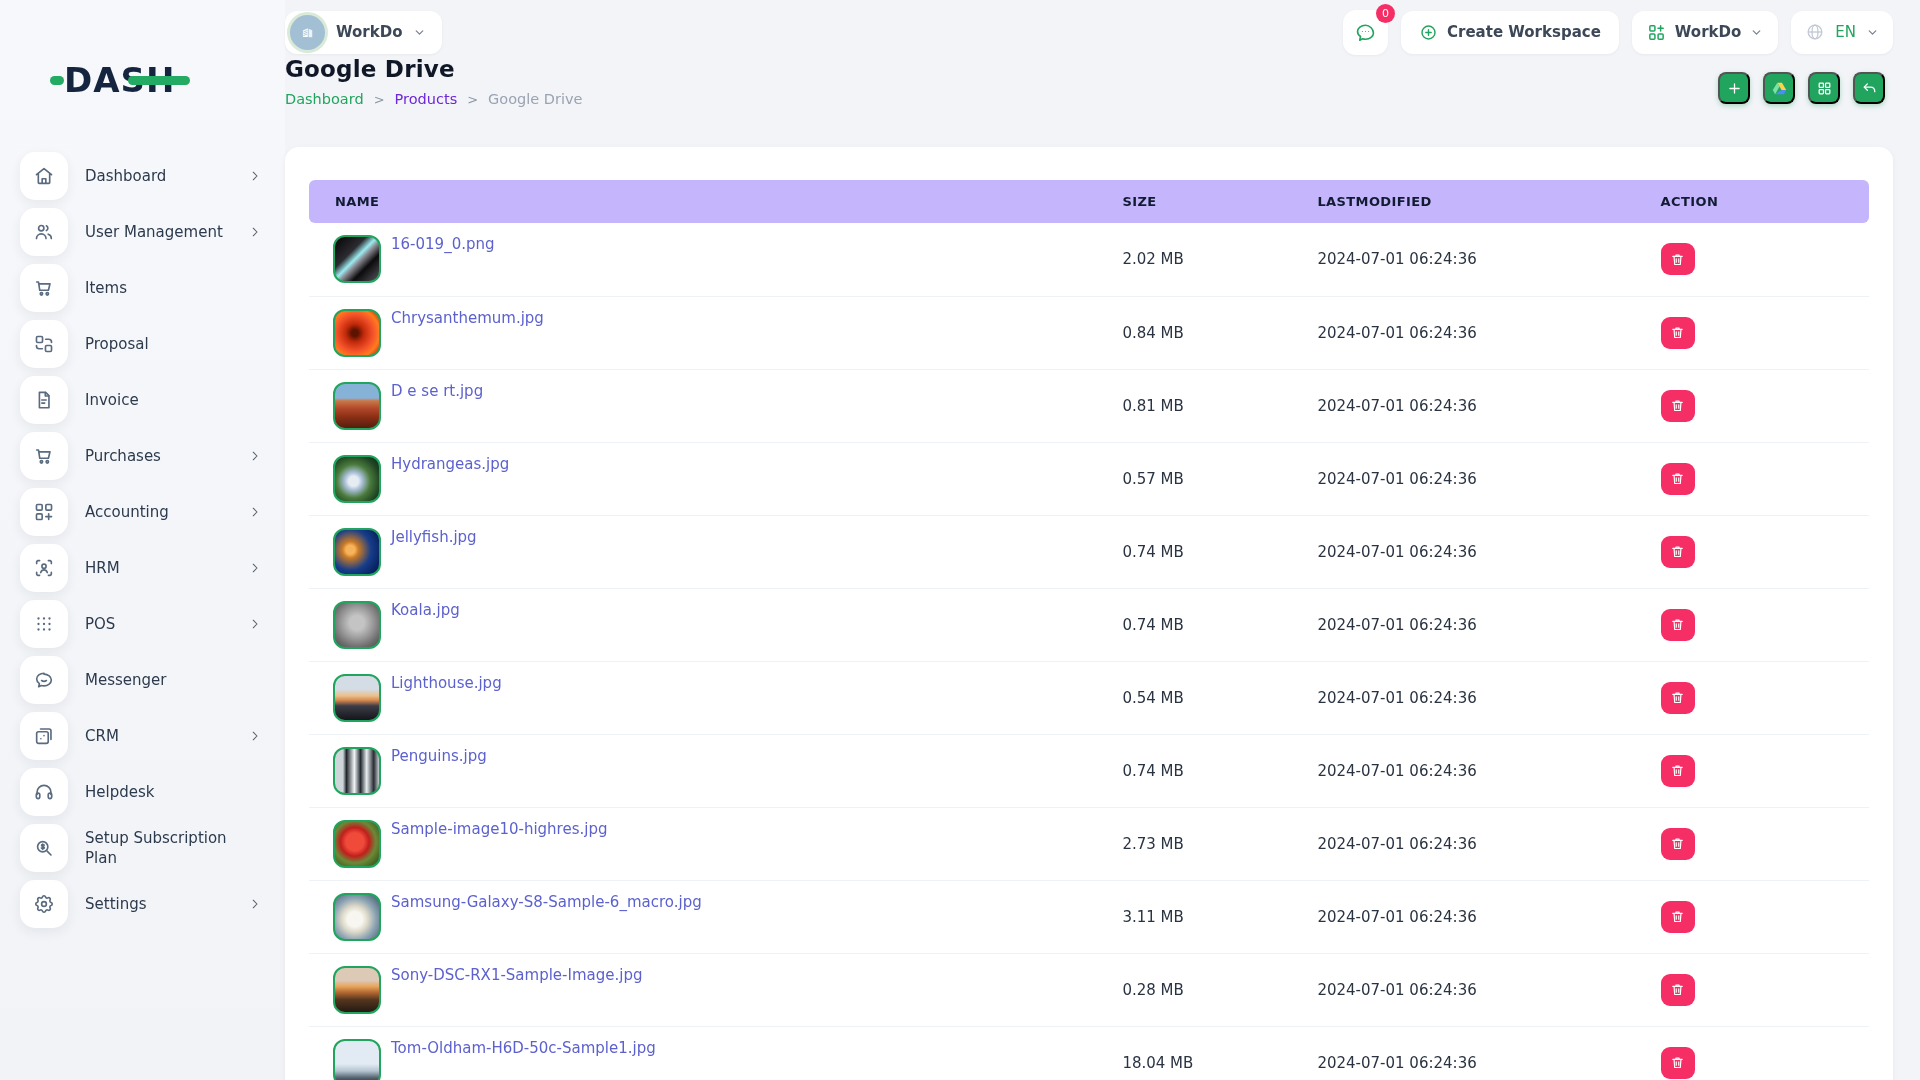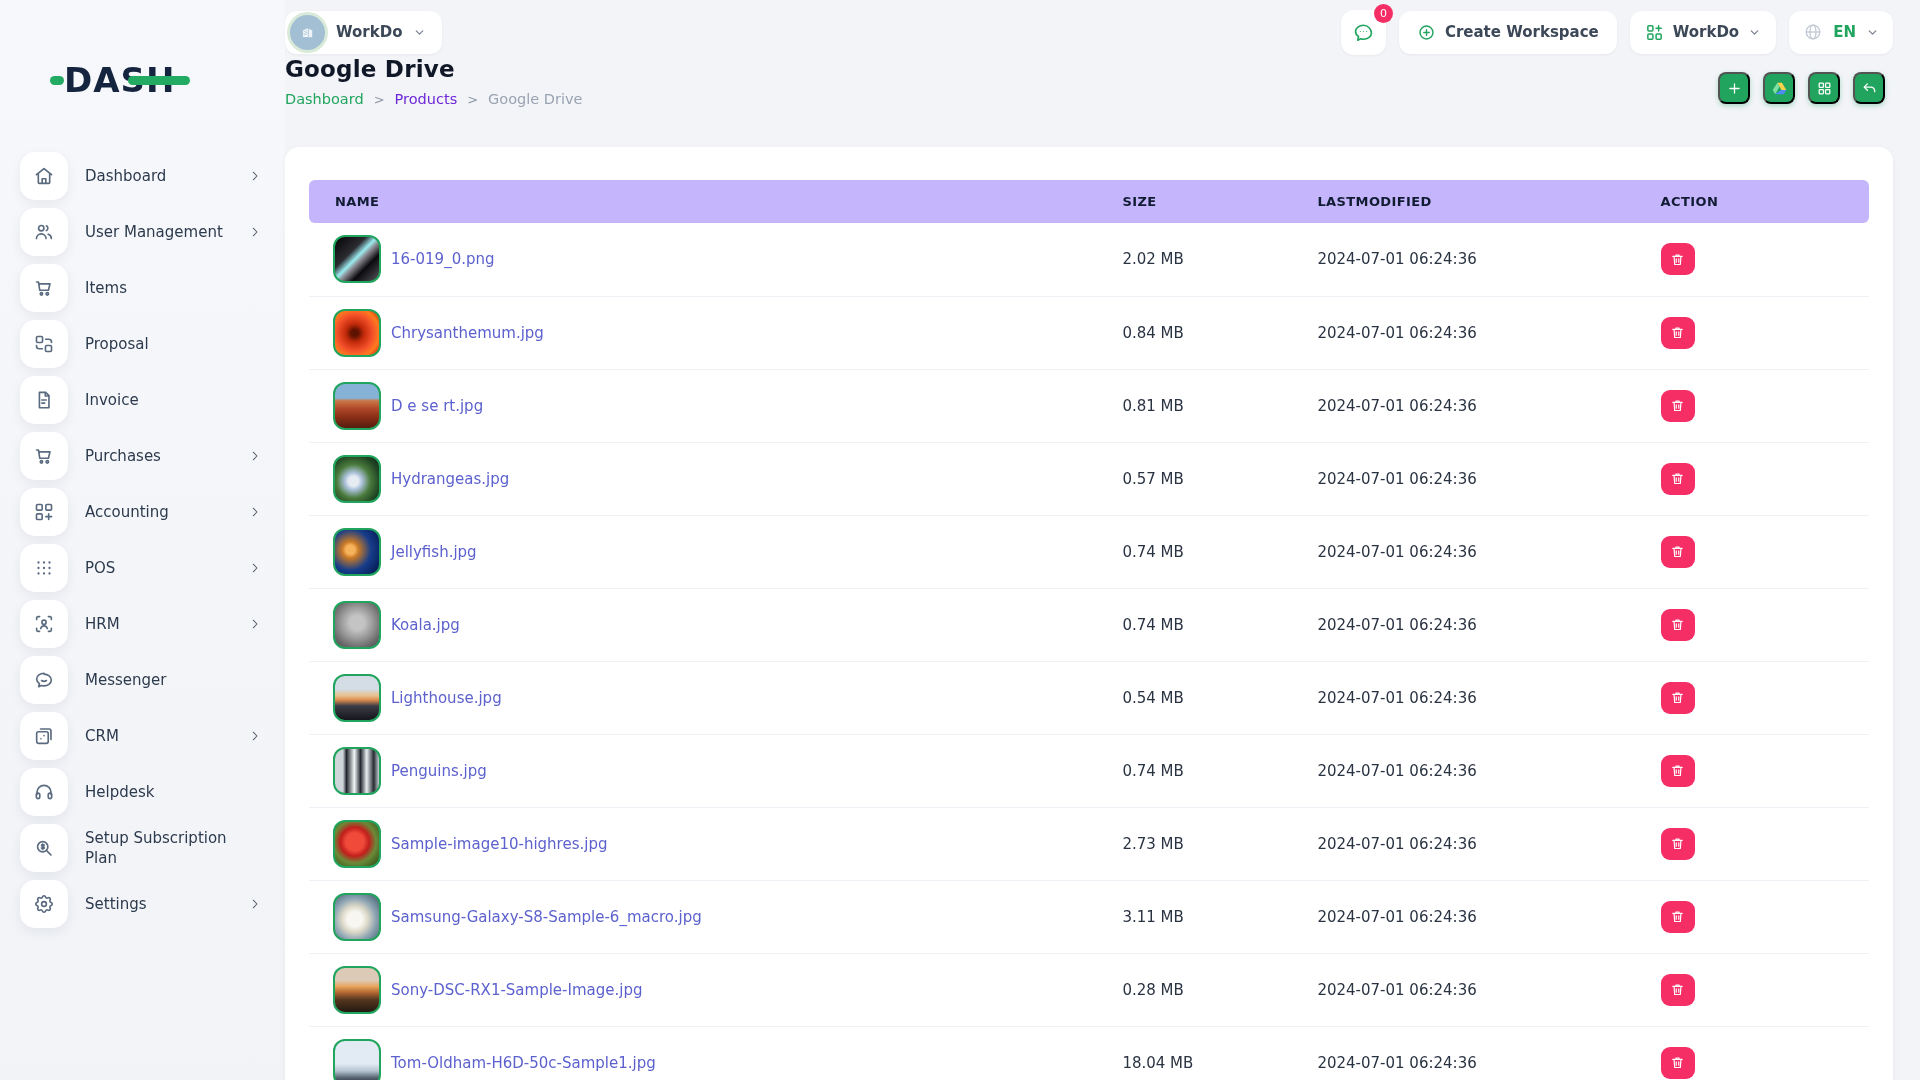--- a/index.html
+++ b/index.html
@@ -27,21 +27,21 @@
   .avatar{width:35px;height:35px;border-radius:50%;background:#a3bfd4;box-shadow:0 0 0 3px #d9ead9;display:flex;align-items:center;justify-content:center}
   .pill-label{font-size:15px;color:#3c4858;font-weight:700}
   .chev{color:#7b8494;display:flex}
   .chev svg{width:13px;height:13px}
   .top-spacer{flex:1}
   .chat-btn{width:45px;height:45px;border-radius:13px;position:relative;justify-content:center}
   .badge{position:absolute;top:-6px;right:-7px;min-width:19px;height:19px;border-radius:10px;background:#f62e66;color:#fff;font-size:11px;display:flex;align-items:center;justify-content:center;padding:0 5px}
   .cw-pill{padding:0 18px;gap:9px;margin-left:13px}
   .wd-pill{padding:0 15px;gap:9px;margin-left:13px}
   .lang-pill{padding:0 14px;gap:10px;margin-left:13px}
-  .lang-label{color:#21a55e;font-size:15px;font-weight:700}
+  .lang-label{color:#21a55e;font-size:15px;font-weight:400}
 
   
   .page-head{position:absolute;left:285px;top:56px}
   .page-title{font-size:23px;font-weight:bold;color:#101828;letter-spacing:.2px}
   .breadcrumb{margin-top:9px;display:flex;align-items:center;gap:10px;font-size:14.5px}
   .bc-link{color:#21a55e;cursor:pointer}
   .bc-current{color:#6d28d9;cursor:pointer}
   .bc-muted{color:#9aa3b2}
   .bc-sep{color:#8c95a4;font-size:13px}
   .head-actions{position:absolute;right:35px;top:72px;display:flex;gap:13px}
@@ -49,21 +49,21 @@
   .act-btn svg{width:17px;height:17px}
 
   
   .card{position:absolute;left:285px;right:27px;top:147px;height:1060px;background:#fff;border-radius:14px;box-shadow:0 2px 6px rgba(16,24,40,.05);padding:33px 24px 24px}
   table{width:100%;border-collapse:collapse}
   thead th{background:#c4b5fd;text-align:left;font-size:13px;font-weight:bold;color:#111c33;letter-spacing:.4px;padding:14px 10px;text-transform:uppercase}
   thead th:first-child{padding-left:26px;border-radius:6px 0 0 6px}
   thead th:last-child{border-radius:0 6px 6px 0}
   tbody td{border-bottom:1px solid #eef1f5;padding:12px 10px;font-size:15px;color:#2a3342;vertical-align:middle;height:73px}
   tbody td:first-child{padding-left:24px}
-  .name-cell{display:flex;align-items:center;gap:10px}
+  .name-cell{display:flex;align-items:flex-start;gap:10px}
   .thumb{width:48px;height:48px;border-radius:12px;border:2px solid #21a55e;flex:0 0 48px}
   .file-link{color:#5c61ce;text-decoration:none;font-size:15px;cursor:pointer}
   .del-btn{width:34px;height:32px;border-radius:9px;background:#f62e66;border:none;display:flex;align-items:center;justify-content:center;cursor:pointer}
   .del-btn svg{width:15px;height:15px}
 
   
   .t-shuttle{background:linear-gradient(135deg,#050507 0%,#2b2b30 35%,#9becf0 48%,#8e8e96 55%,#0b0b0d 70%,#55555c 100%)}
   .t-chrysanthemum{background:radial-gradient(circle at 45% 50%,#5e1200 0 10%,#c22a0a 28%,#f4512a 55%,#ff7b1f 75%,#b02408 100%)}
   .t-desert{background:linear-gradient(180deg,#86b2d8 0 32%,#c97a4a 38%,#b2492a 55%,#8a2f16 75%,#551d0e 100%)}
   .t-hydrangeas{background:radial-gradient(circle at 42% 55%,#e7ecf2 0 14%,#aec3dd 24%,#4a7a3c 48%,#1f4423 75%,#102617 100%)}
@@ -171,49 +171,49 @@
         <span class="menu-label">Accounting</span>
         <span class="menu-chevron">
           <svg viewBox="0 0 24 24" fill="none" stroke="currentColor" stroke-width="1.8" stroke-linecap="round" stroke-linejoin="round">
             <path d="M9 5.5l6.5 6.5L9 18.5"></path>
           </svg>
         </span>
       </div>
       <div class="menu-item">
         <span class="icon-tile">
           <svg viewBox="0 0 24 24" fill="none" stroke="currentColor" stroke-width="1.8" stroke-linecap="round" stroke-linejoin="round">
+            <path d="M4 7.2V5.4A1.4 1.4 0 015.4 4h1.8M16.8 4h1.8A1.4 1.4 0 0120 5.4v1.8M20 16.8v1.8a1.4 1.4 0 01-1.4 1.4h-1.8M7.2 20H5.4A1.4 1.4 0 014 18.6v-1.8"></path>
+            <circle cx="12" cy="10" r="2.3"></circle>
+            <path d="M8.4 17c.7-2 2-3 3.6-3s2.9 1 3.6 3"></path>
+          </svg>
+        </span>
+        <span class="menu-label">HRM</span>
+        <span class="menu-chevron">
+          <svg viewBox="0 0 24 24" fill="none" stroke="currentColor" stroke-width="1.8" stroke-linecap="round" stroke-linejoin="round">
+            <path d="M9 5.5l6.5 6.5L9 18.5"></path>
+          </svg>
+        </span>
+      </div>
+      <div class="menu-item">
+        <span class="icon-tile">
+          <svg viewBox="0 0 24 24" fill="none" stroke="currentColor" stroke-width="1.8" stroke-linecap="round" stroke-linejoin="round">
             <g fill="currentColor" stroke="none">
               <circle cx="6" cy="6" r="1.25"></circle>
               <circle cx="12" cy="6" r="1.25"></circle>
               <circle cx="18" cy="6" r="1.25"></circle>
               <circle cx="6" cy="12" r="1.25"></circle>
               <circle cx="12" cy="12" r="1.25"></circle>
               <circle cx="18" cy="12" r="1.25"></circle>
               <circle cx="6" cy="18" r="1.25"></circle>
               <circle cx="12" cy="18" r="1.25"></circle>
               <circle cx="18" cy="18" r="1.25"></circle>
             </g>
           </svg>
         </span>
         <span class="menu-label">POS</span>
-        <span class="menu-chevron">
-          <svg viewBox="0 0 24 24" fill="none" stroke="currentColor" stroke-width="1.8" stroke-linecap="round" stroke-linejoin="round">
-            <path d="M9 5.5l6.5 6.5L9 18.5"></path>
-          </svg>
-        </span>
-      </div>
-      <div class="menu-item">
-        <span class="icon-tile">
-          <svg viewBox="0 0 24 24" fill="none" stroke="currentColor" stroke-width="1.8" stroke-linecap="round" stroke-linejoin="round">
-            <path d="M4 7.2V5.4A1.4 1.4 0 015.4 4h1.8M16.8 4h1.8A1.4 1.4 0 0120 5.4v1.8M20 16.8v1.8a1.4 1.4 0 01-1.4 1.4h-1.8M7.2 20H5.4A1.4 1.4 0 014 18.6v-1.8"></path>
-            <circle cx="12" cy="10" r="2.3"></circle>
-            <path d="M8.4 17c.7-2 2-3 3.6-3s2.9 1 3.6 3"></path>
-          </svg>
-        </span>
-        <span class="menu-label">HRM</span>
         <span class="menu-chevron">
           <svg viewBox="0 0 24 24" fill="none" stroke="currentColor" stroke-width="1.8" stroke-linecap="round" stroke-linejoin="round">
             <path d="M9 5.5l6.5 6.5L9 18.5"></path>
           </svg>
         </span>
       </div>
       <div class="menu-item">
         <span class="icon-tile">
           <svg viewBox="0 0 24 24" fill="none" stroke="currentColor" stroke-width="1.8" stroke-linecap="round" stroke-linejoin="round">
             <path d="M12 4.6c-4.4 0-8 2.8-8 6.3 0 2 1.2 3.8 3 5L6.2 19.4l2.8-1.4c.9.3 1.9.4 3 .4 4.4 0 8-2.8 8-6.3s-3.6-6.5-8-6.5z"></path>

